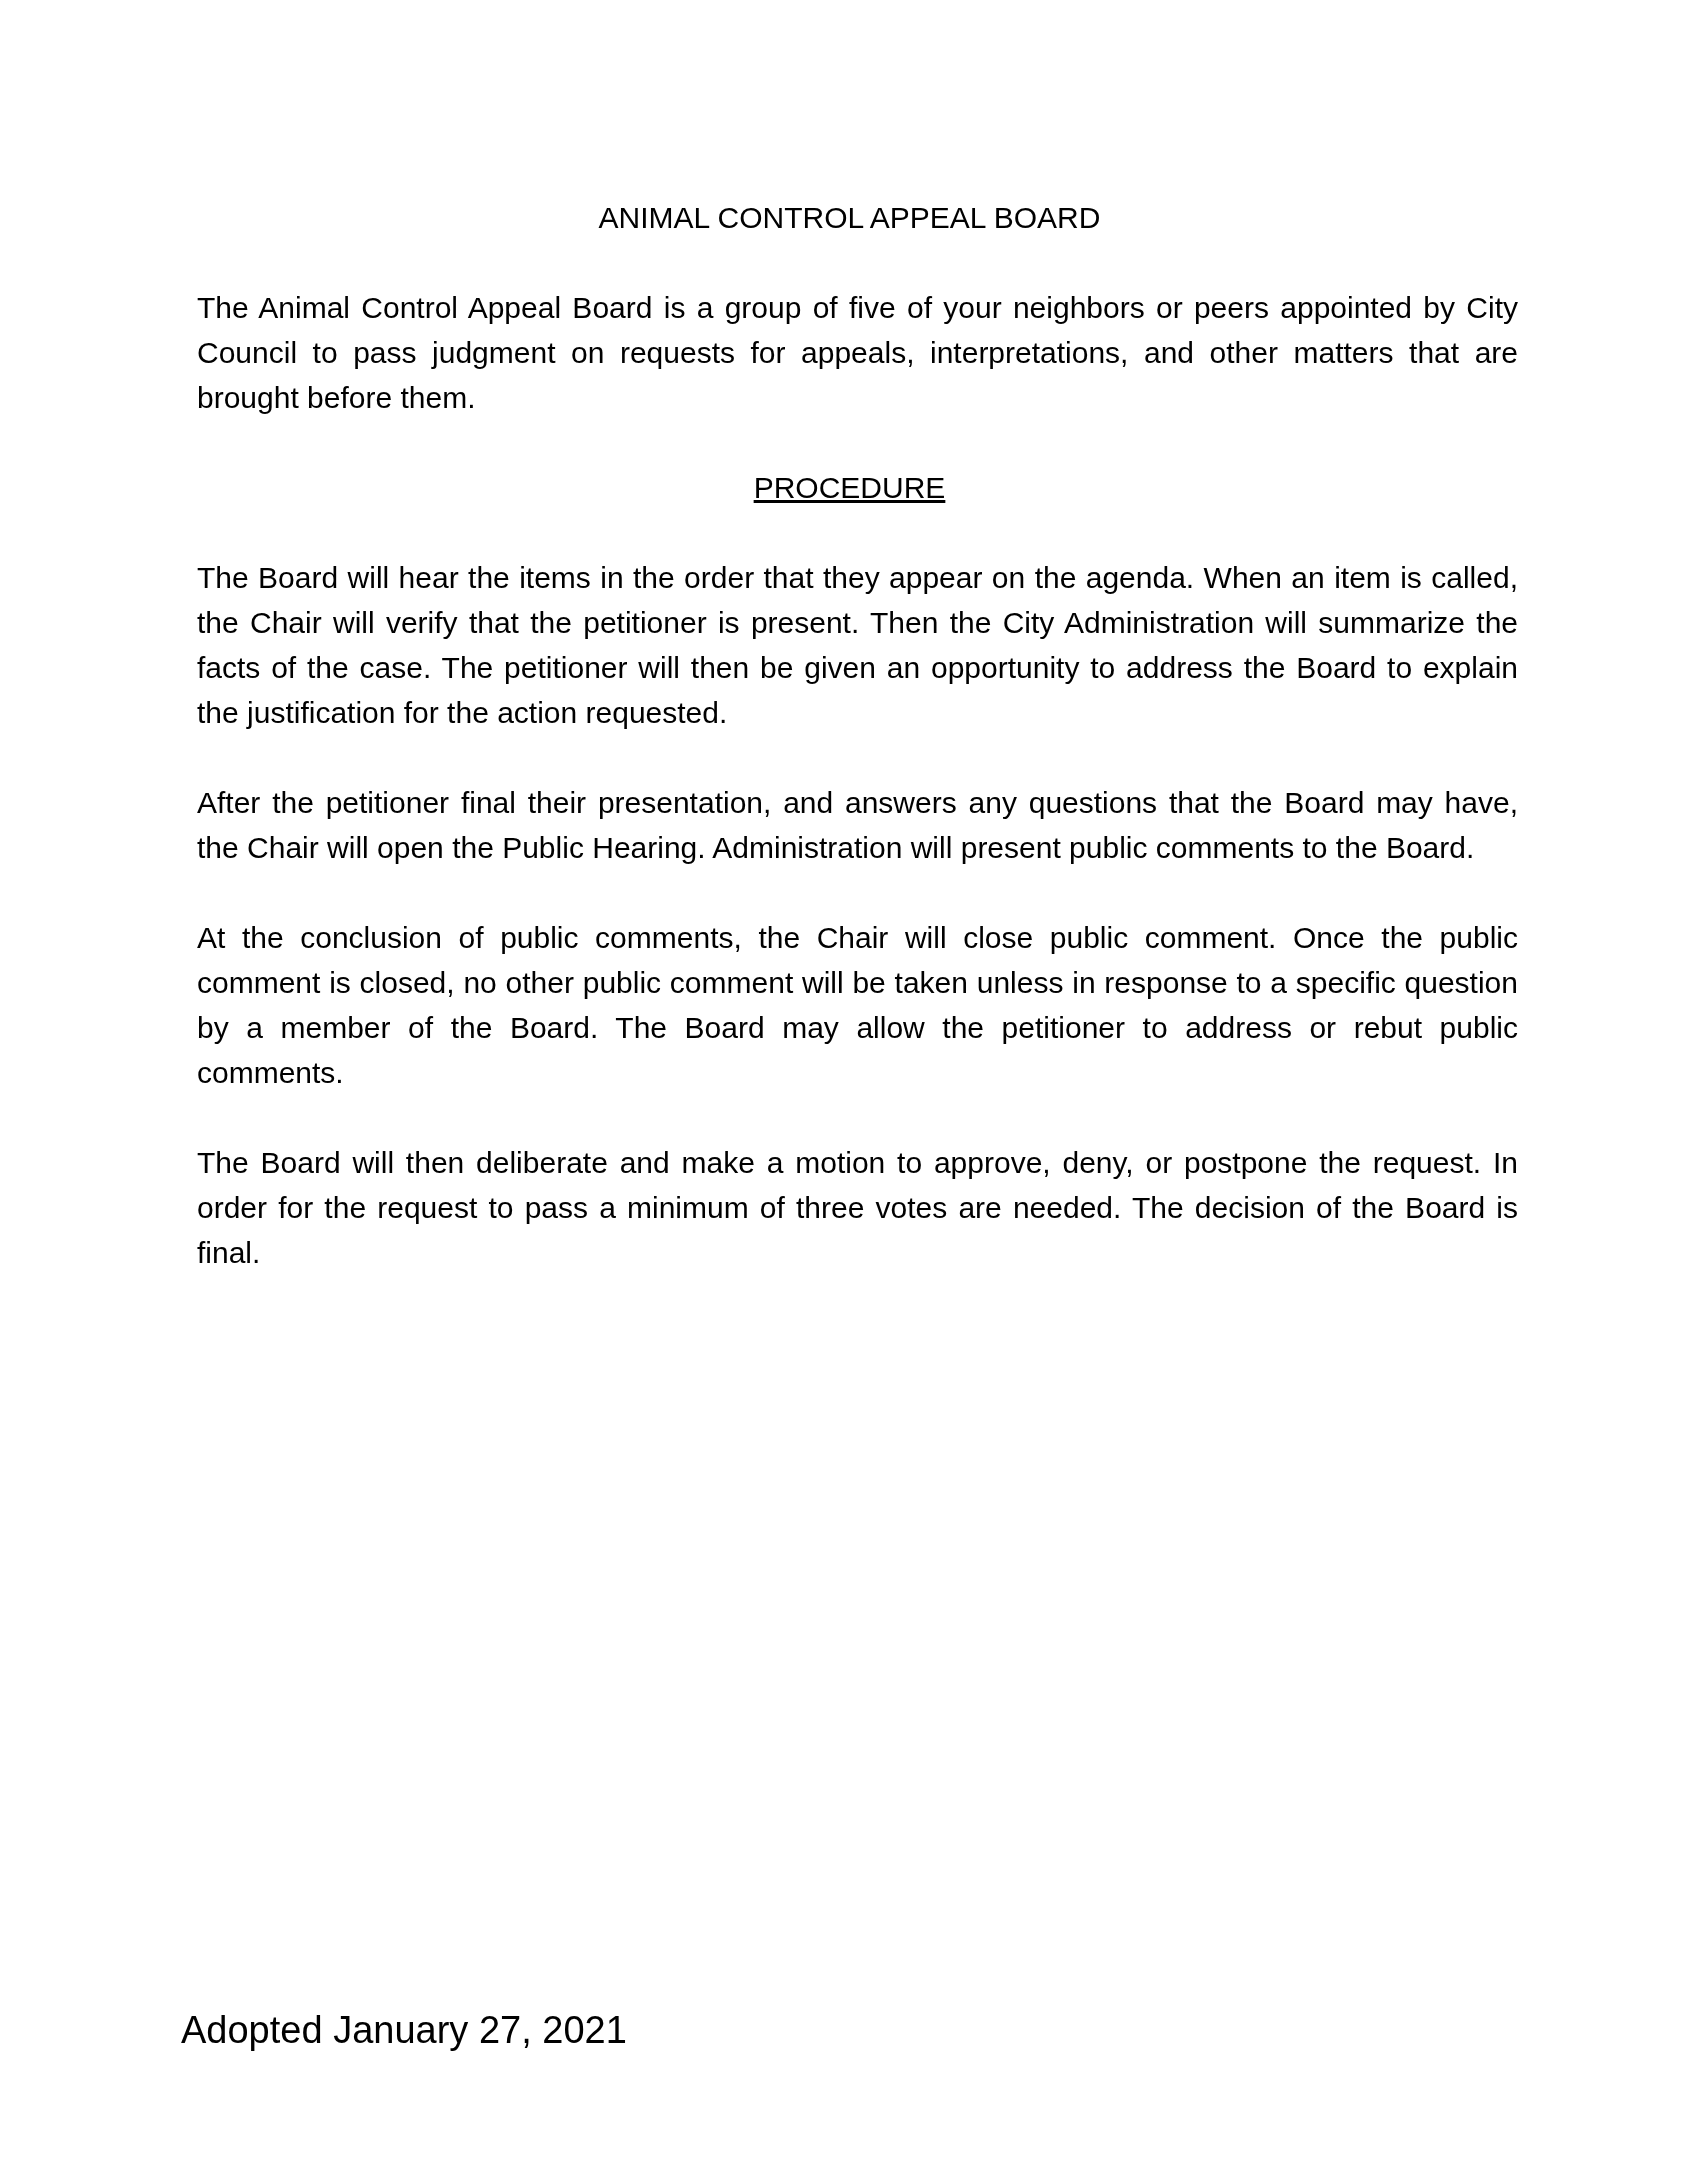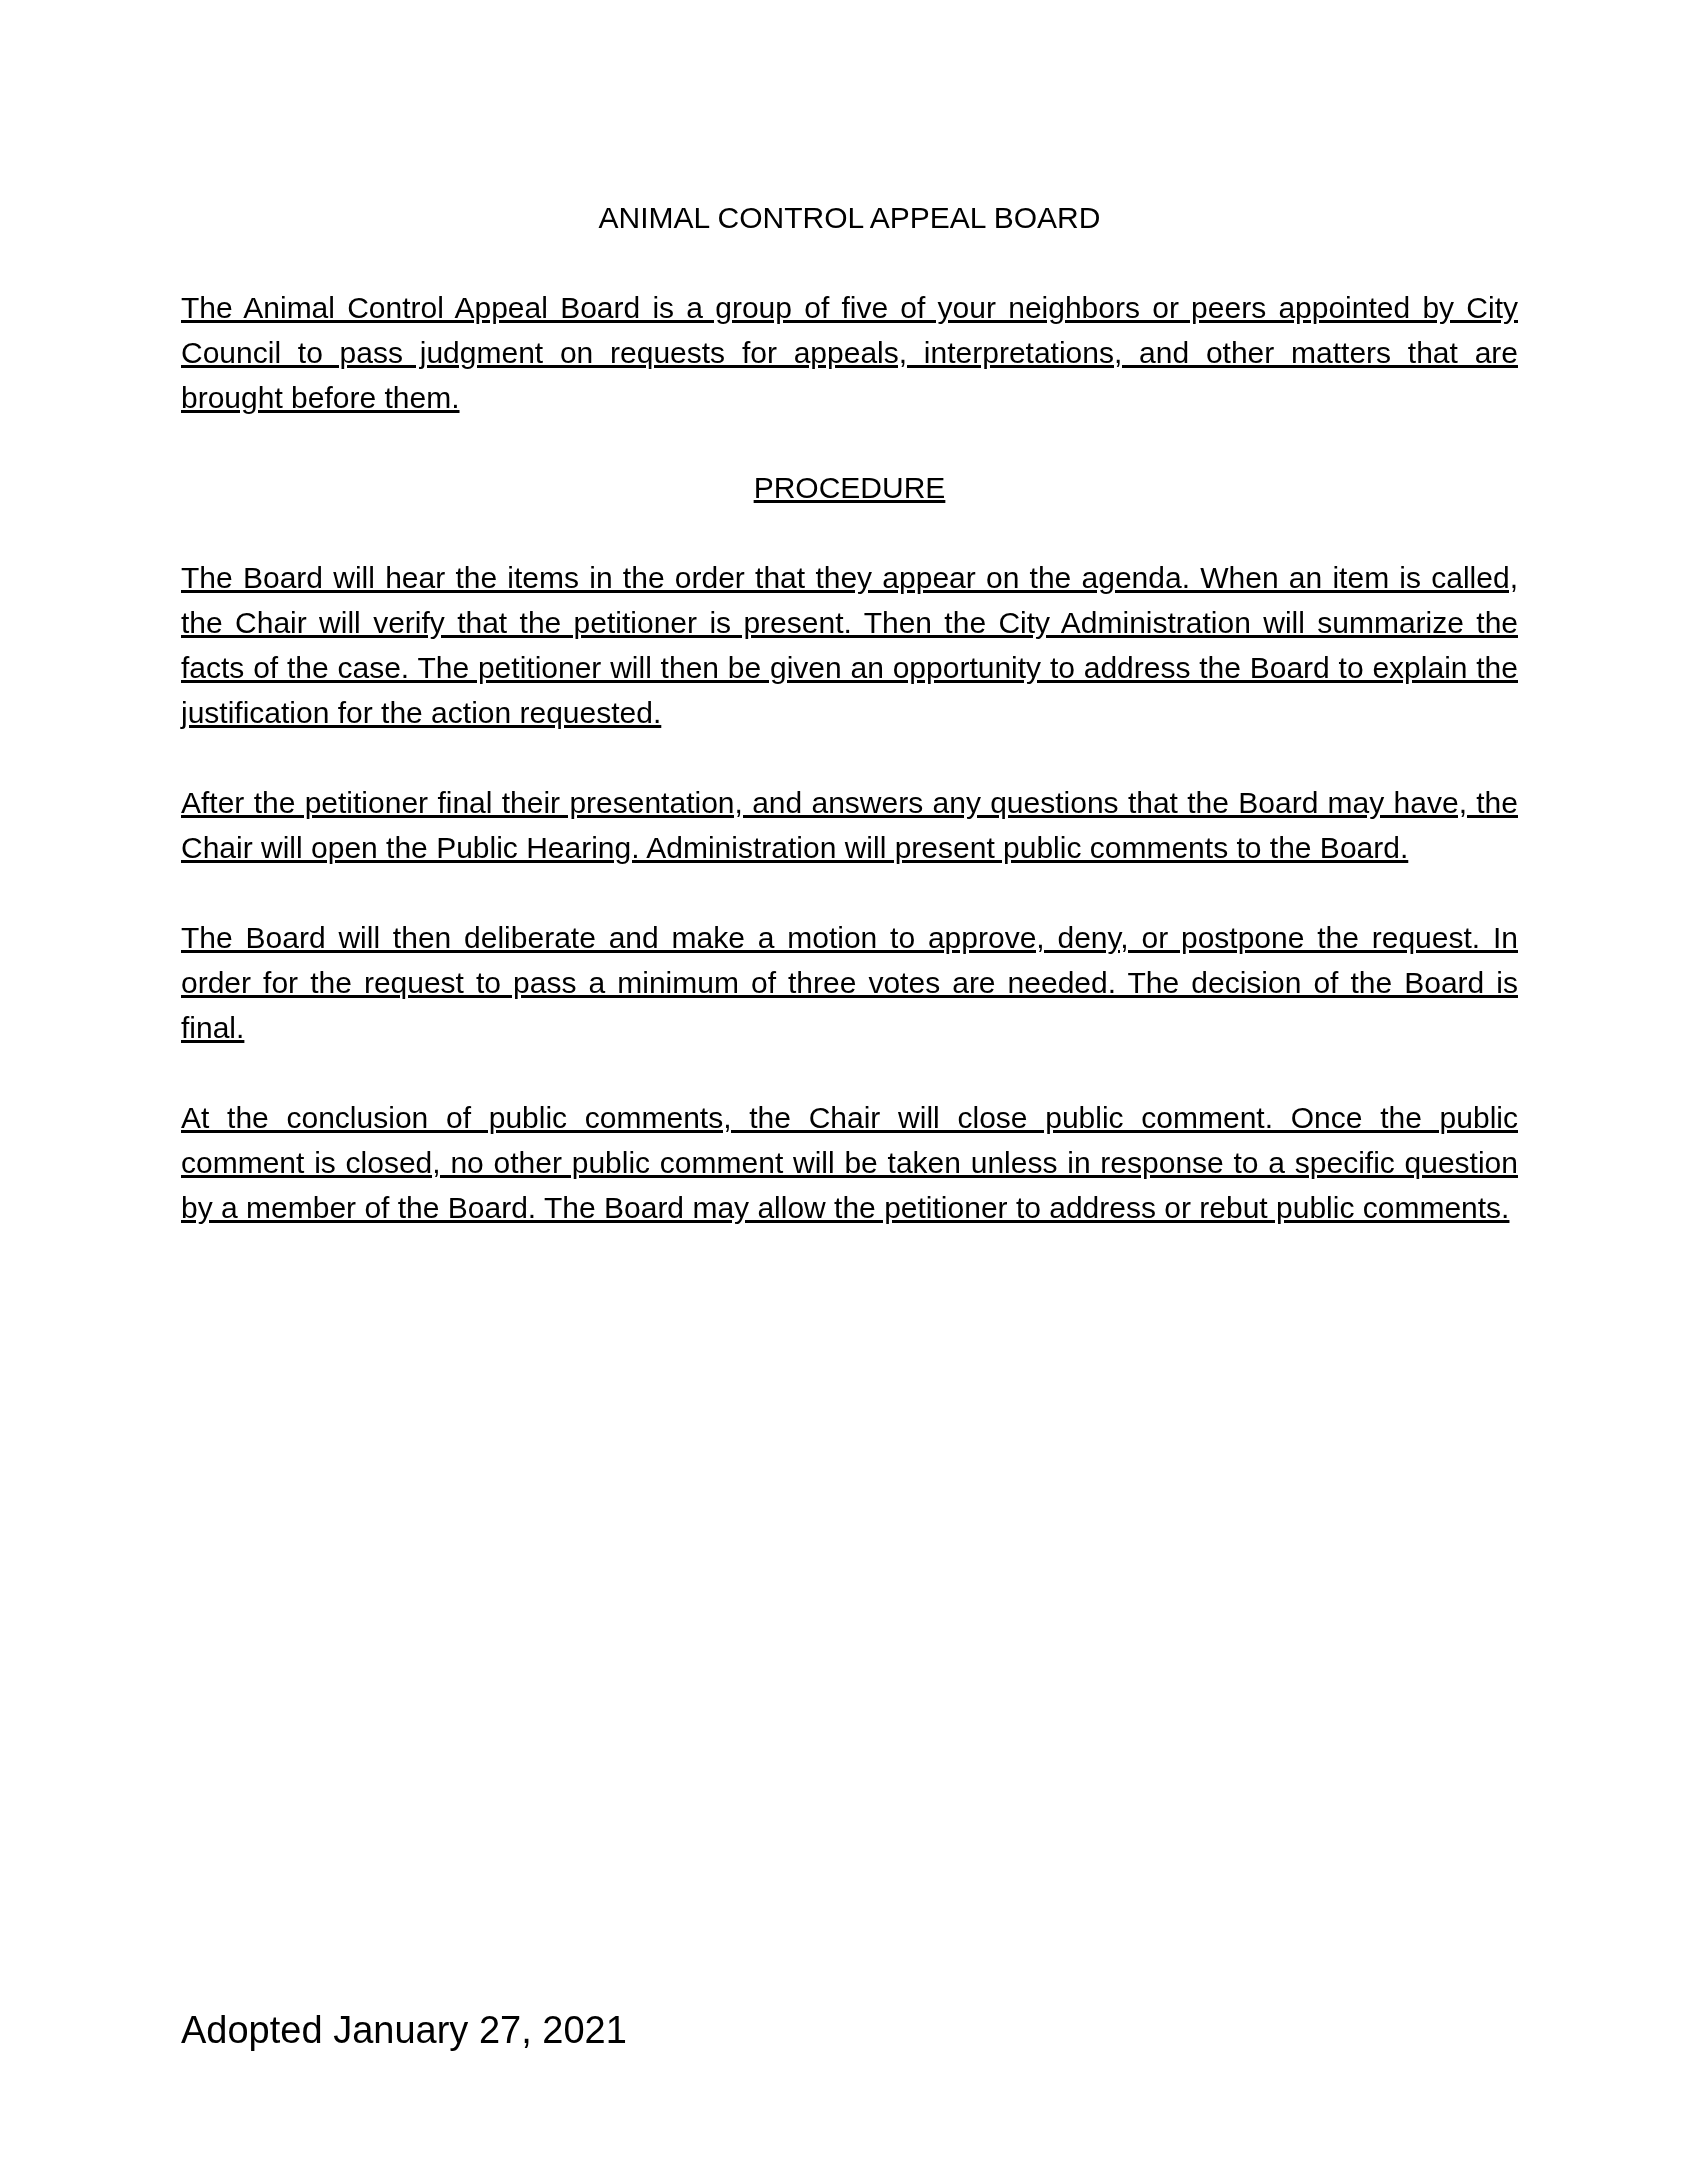--- a/index.html
+++ b/index.html
@@ -30,22 +30,21 @@
     font-weight: 400;
     margin: 0 0 45px 0;
   }
   .section-heading {
     margin: 45px 0;
     text-decoration: underline;
   }
   .para {
     text-align: justify;
     text-justify: inter-word;
-    margin: 0 0 45px 0;
-    text-decoration: underline;
+    margin: 0 0 45px 16px;
   }
   .footer-line {
     position: absolute;
     left: 181px;
     top: 2008px;
     font-size: 38px;
     line-height: 45px;
   }
 </style>
 </head>
@@ -56,20 +55,20 @@
     <h1 class="doc-title">ANIMAL CONTROL APPEAL BOARD</h1>
 
     <p class="para">The Animal Control Appeal Board is a group of five of your neighbors or peers appointed by City Council to pass judgment on requests for appeals, interpretations, and other matters that are brought before them.</p>
 
     <h2 class="section-heading">PROCEDURE</h2>
 
     <p class="para">The Board will hear the items in the order that they appear on the agenda.  When an item is called, the Chair will verify that the petitioner is present.   Then the City Administration will summarize the facts of the case.  The petitioner will then be given an opportunity to address the Board to explain the justification for the action requested.</p>
 
     <p class="para">After the petitioner final their presentation, and answers any questions that the Board may have, the Chair will open the Public Hearing. Administration will present public comments to the Board.</p>
 
+    <p class="para">At the conclusion of public comments, the Chair will close public comment.  Once the public comment is closed, no other public comment will be taken unless in response to a specific question by a member of the Board.  The Board may allow the petitioner to address or rebut public comments.</p>
+
     <p class="para">The Board will then deliberate and make a motion to approve, deny, or postpone the request.  In order for the request to pass a minimum of three votes are needed.  The decision of the Board is final.</p>
-
-    <p class="para">At the conclusion of public comments, the Chair will close public comment.  Once the public comment is closed, no other public comment will be taken unless in response to a specific question by a member of the Board.  The Board may allow the petitioner to address or rebut public comments.</p>
   </div>
 
   <div class="footer-line">Adopted January 27, 2021</div>
 </div>
 
 
 </body></html>

